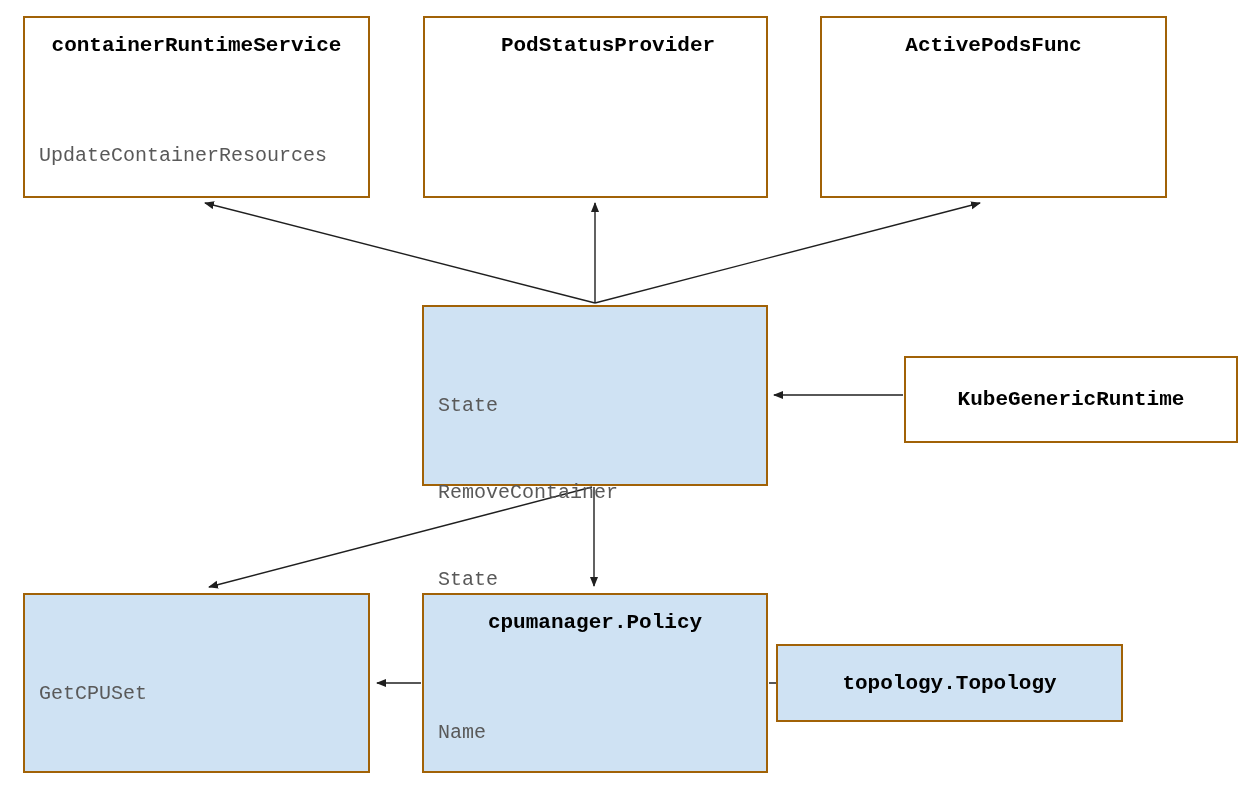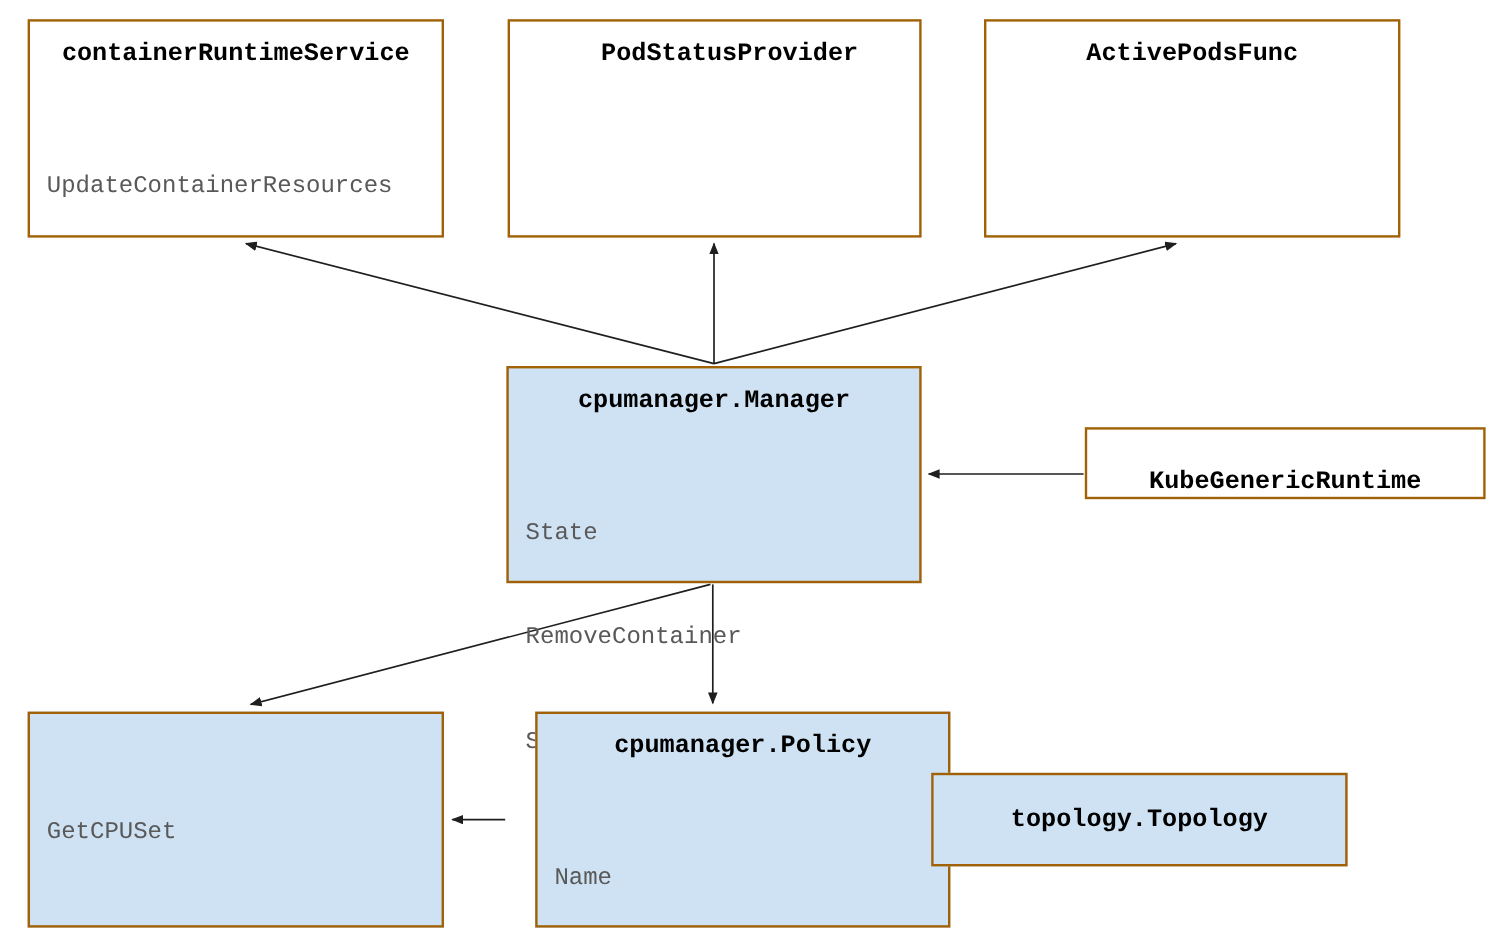--- a/index.html
+++ b/index.html
@@ -22,23 +22,23 @@
     line-height:29px;white-space:pre;
   }
   .node .methods span{display:block;}
   .node.center-v{display:flex;align-items:center;justify-content:center;}
   .node.center-v .title{padding-top:0;}
   
   #n-crs{left:23px;top:16px;width:347px;height:182px;}
   #n-psp{left:423px;top:16px;width:345px;height:182px;padding-left:25px;}
   #n-apf{left:820px;top:16px;width:347px;height:182px;}
   #n-mgr{left:422px;top:305px;width:346px;height:181px;}
-  #n-kgr{left:904px;top:356px;width:334px;height:60px;align-items:flex-end;}
+  #n-kgr{left:904px;top:356px;width:334px;height:87px;}
   #n-ss {left:23px;top:593px;width:347px;height:180px;}
-  #n-pol{left:446px;top:593px;width:346px;height:180px;}
+  #n-pol{left:422px;top:593px;width:346px;height:180px;}
   #n-top{left:776px;top:644px;width:347px;height:78px;}
   #edges{position:absolute;left:0;top:0;width:1258px;height:788px;pointer-events:none;}
 </style>
 </head>
 <body>
 
 <svg id="edges" viewBox="0 0 1258 788">
   <defs>
     <marker id="ah" markerUnits="userSpaceOnUse" markerWidth="11" markerHeight="9" refX="9" refY="4" orient="auto">
       <path d="M0,0 L10,4 L0,8 z" fill="#1f1f1f"></path>
@@ -65,21 +65,20 @@
 
 <div class="node" id="n-psp">
   <span class="title">PodStatusProvider</span>
 </div>
 
 <div class="node" id="n-apf">
   <span class="title">ActivePodsFunc</span>
 </div>
 
 <div class="node hl" id="n-mgr">
-  <span class="title">cpumanager.Manager</span>
   <span class="methods">
     <span>State</span>
     <span>RemoveContainer</span>
     <span>State</span>
   </span>
 </div>
 
 <div class="node center-v" id="n-kgr">
   <span class="title">KubeGenericRuntime</span>
 </div>

